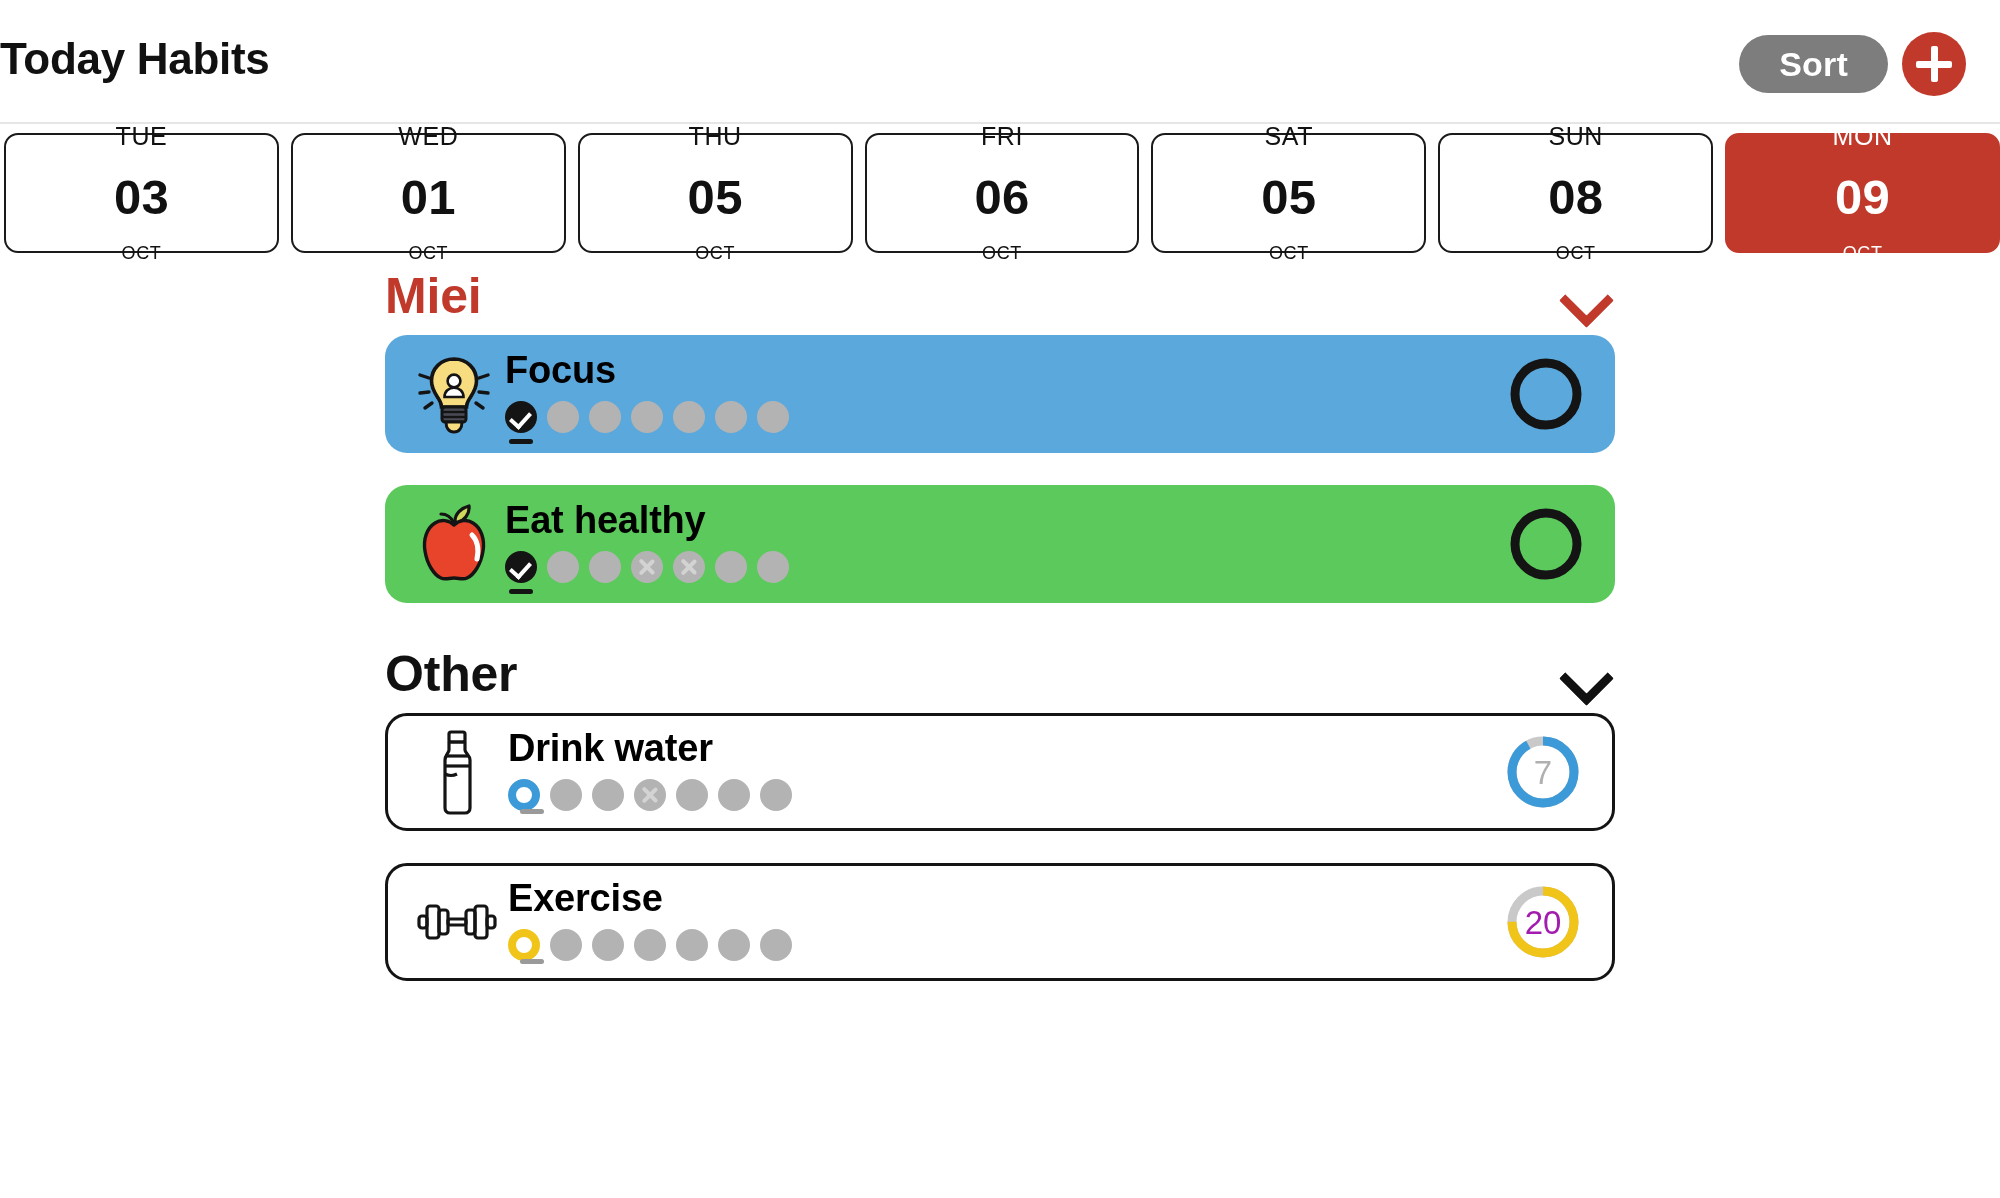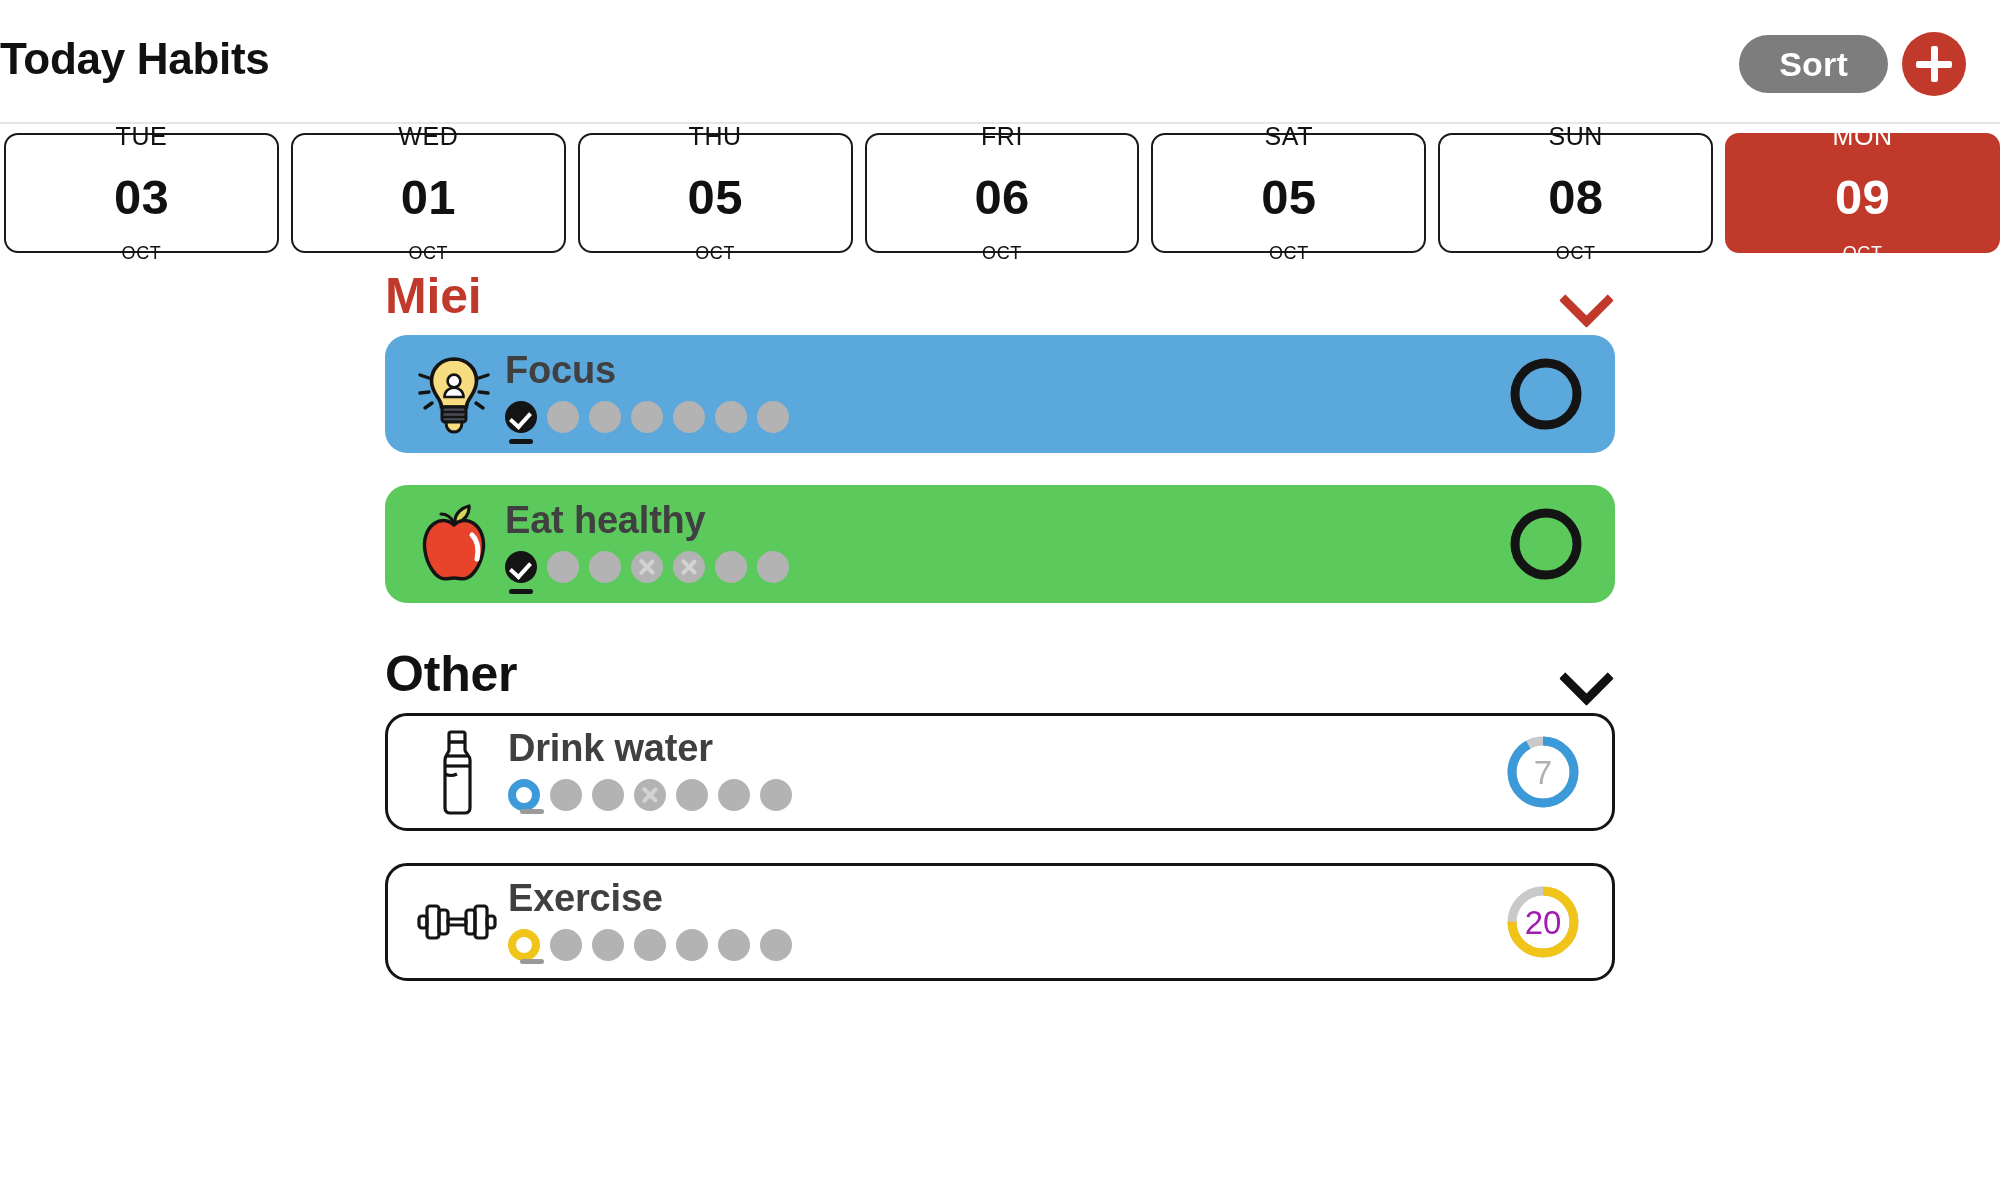--- a/index.html
+++ b/index.html
@@ -195,21 +195,21 @@
     justify-content: center;
     gap: 6px;
     flex: 1 1 auto;
     min-width: 0;
   }
   .habit-name {
     font-size: 38px;
     font-weight: bold;
     line-height: 1.05;
     letter-spacing: -0.2px;
-    color: #404040;
+    color: #000000;
   }
   .dots {
     display: flex;
     align-items: center;
     gap: 10px;
     height: 40px;
   }
   .dot {
     width: 32px;
     height: 32px;

